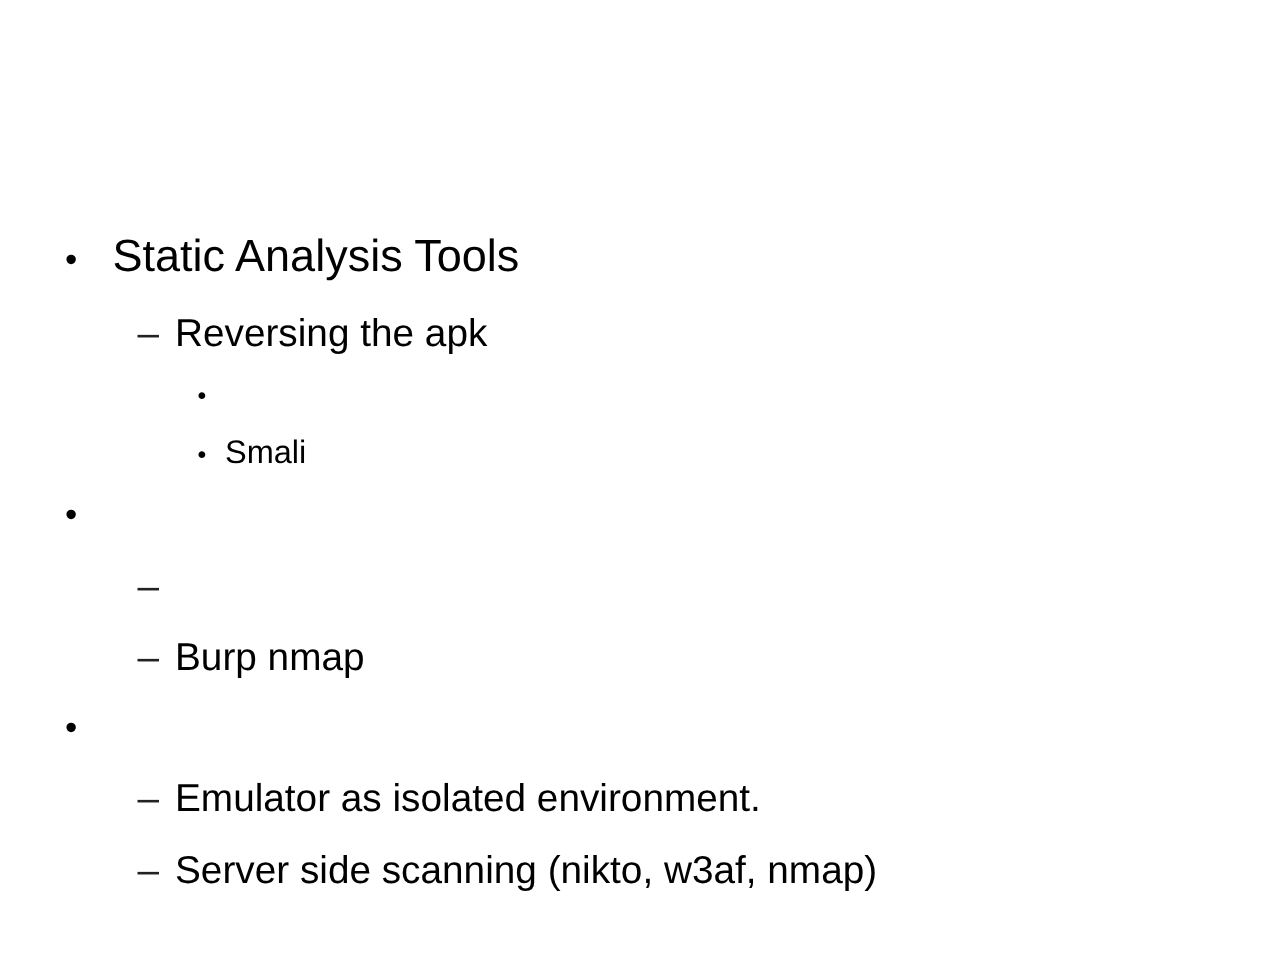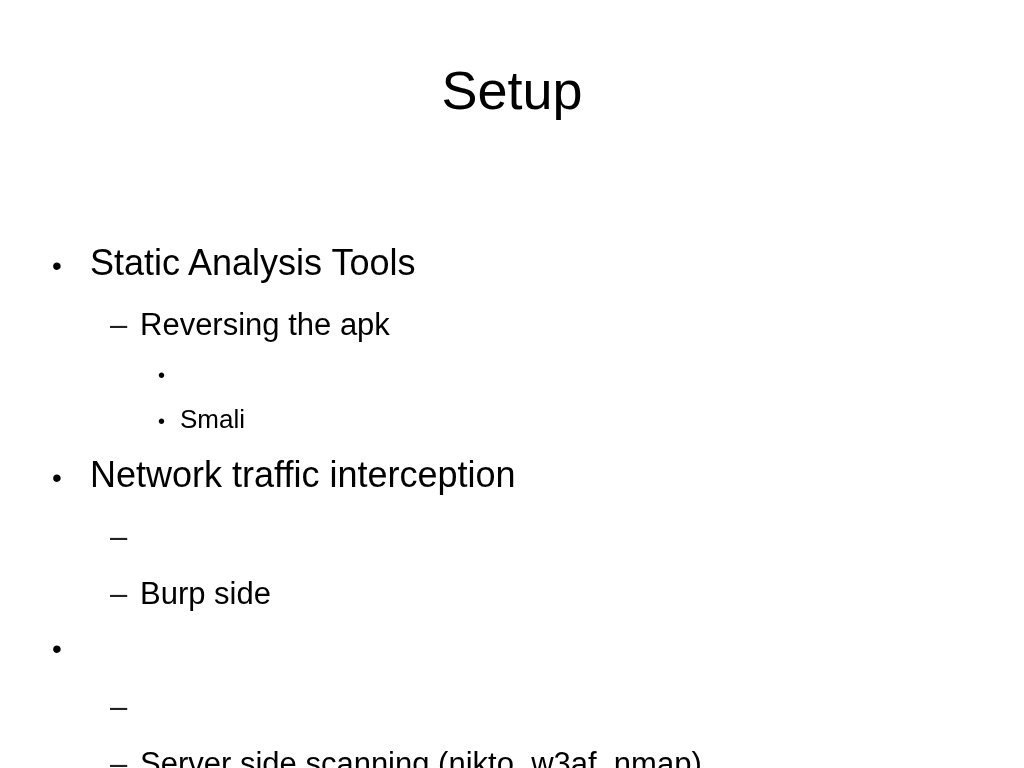--- a/index.html
+++ b/index.html
@@ -59,21 +59,20 @@
     line-height: 1.2;
     margin-bottom: 17px;
   }
   .level-3 .marker { width: 22px; font-size: 20px; }
 </style>
 </head>
 <body>
 
 <div class="slide">
 
-  <h1 class="slide-title">Setup</h1>
 
   <div class="bullet-list">
 
     <div class="bullet-row level-1">
       <span class="marker">•</span>
       <span class="text">Static Analysis Tools</span>
     </div>
 
     <div class="bullet-row level-2">
       <span class="marker">–</span>
@@ -84,38 +83,38 @@
       <span class="marker">•</span>
     </div>
 
     <div class="bullet-row level-3">
       <span class="marker">•</span>
       <span class="text">Smali</span>
     </div>
 
     <div class="bullet-row level-1">
       <span class="marker">•</span>
-      <span class="text">Network traffic interception</span>
     </div>
 
     <div class="bullet-row level-2">
       <span class="marker">–</span>
     </div>
 
     <div class="bullet-row level-2">
       <span class="marker">–</span>
-      <span class="text">Burp side</span>
+      <span class="text">Burp nmap</span>
     </div>
 
     <div class="bullet-row level-1">
       <span class="marker">•</span>
     </div>
 
     <div class="bullet-row level-2">
       <span class="marker">–</span>
+      <span class="text">Emulator as isolated environment.</span>
     </div>
 
     <div class="bullet-row level-2">
       <span class="marker">–</span>
       <span class="text">Server side scanning (nikto, w3af, nmap)</span>
     </div>
 
   </div>
 </div>
 

